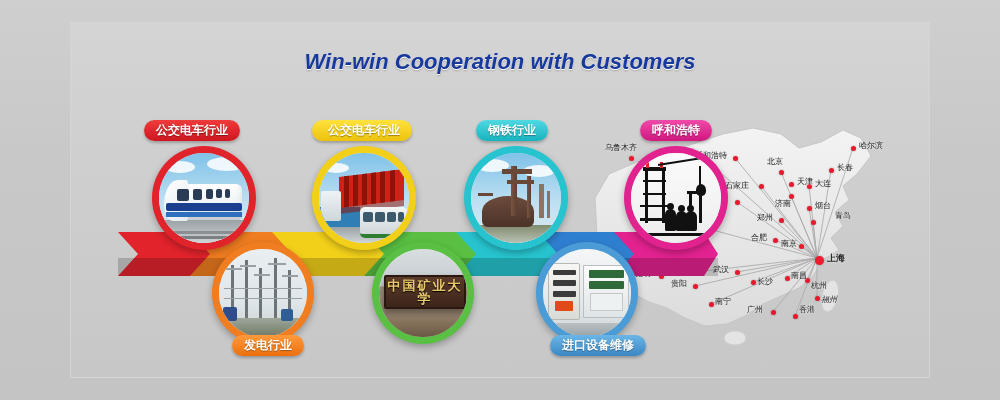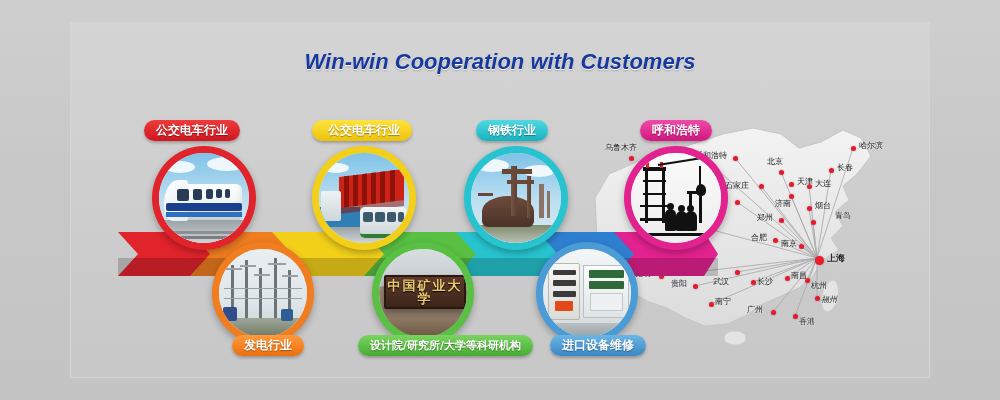--- a/index.html
+++ b/index.html
@@ -243,29 +243,29 @@
     <span class="city" style="left:124px;top:98px;">太原</span>
     <span class="city" style="left:190px;top:100px;">济南</span>
     <span class="city" style="left:230px;top:102px;">烟台</span>
     <span class="city" style="left:206px;top:112px;padding-left:44px;">青岛</span>
     <span class="city" style="left:172px;top:114px;">郑州</span>
     <span class="city" style="left:94px;top:122px;">西安</span>
     <span class="city" style="left:196px;top:140px;">南京</span>
     <span class="city" style="left:166px;top:134px;">合肥</span>
     <span class="city" style="left:242px;top:154px;font-size:9px;font-weight:bold;">上海</span>
     <span class="city" style="left:226px;top:182px;">杭州</span>
-    <span class="city" style="left:128px;top:166px;margin-top:12px;">武汉</span>
+    <span class="city" style="left:128px;top:166px;">武汉</span>
     <span class="city" style="left:172px;top:178px;">长沙</span>
     <span class="city" style="left:206px;top:172px;">南昌</span>
     <span class="city" style="left:236px;top:196px;font-style:italic;">福州</span>
     <span class="city" style="left:86px;top:180px;">贵阳</span>
     <span class="city" style="left:50px;top:170px;">昆明</span>
     <span class="city" style="left:130px;top:198px;">南宁</span>
     <span class="city" style="left:162px;top:206px;">广州</span>
-    <span class="city" style="left:214px;top:218px;">香港</span>
+    <span class="city" style="left:214px;top:206px;">香港</span>
   </div>
 
   <div class="headline">
     <div class="hl-en">Win-win Cooperation with Customers</div>
   </div>
 
   <div class="ribbon">
     <svg width="600" height="52" viewBox="0 0 600 52">
       <g>
         <path d="M0,4 L76,4 L96,26 L76,48 L0,48 L20,26 Z" fill="#e1232c"></path>
@@ -415,21 +415,20 @@
     <div class="inner">
       <div class="scene">
         <div class="uni-wall"></div>
         <div class="plaque">
           <span>中国矿业大学</span>
         </div>
         <div style="position:absolute;left:0;bottom:0;width:100%;height:22%;background:linear-gradient(180deg,#8e7a63,#6b5844);"></div>
       </div>
     </div>
   </div>
-  <div class="pill sm" style="left:358px;top:335px;background:linear-gradient(180deg,#79d45f,#46ad31);color:#fff;">设计院/研究所/大学等科研机构</div>
 
   <div class="circle" style="left:536px;top:242px;width:102px;height:102px;background:#4a9bd6;">
     <div class="inner">
       <div class="scene">
         <div class="sg-bg"></div>
         <div class="breaker">
           <i style="top:10%"></i>
             <i style="top:30%"></i>
             <i style="top:50%"></i>
           <div style="position:absolute;left:20%;top:68%;width:60%;height:18%;background:#e24a1a;border-radius:1px;"></div>

